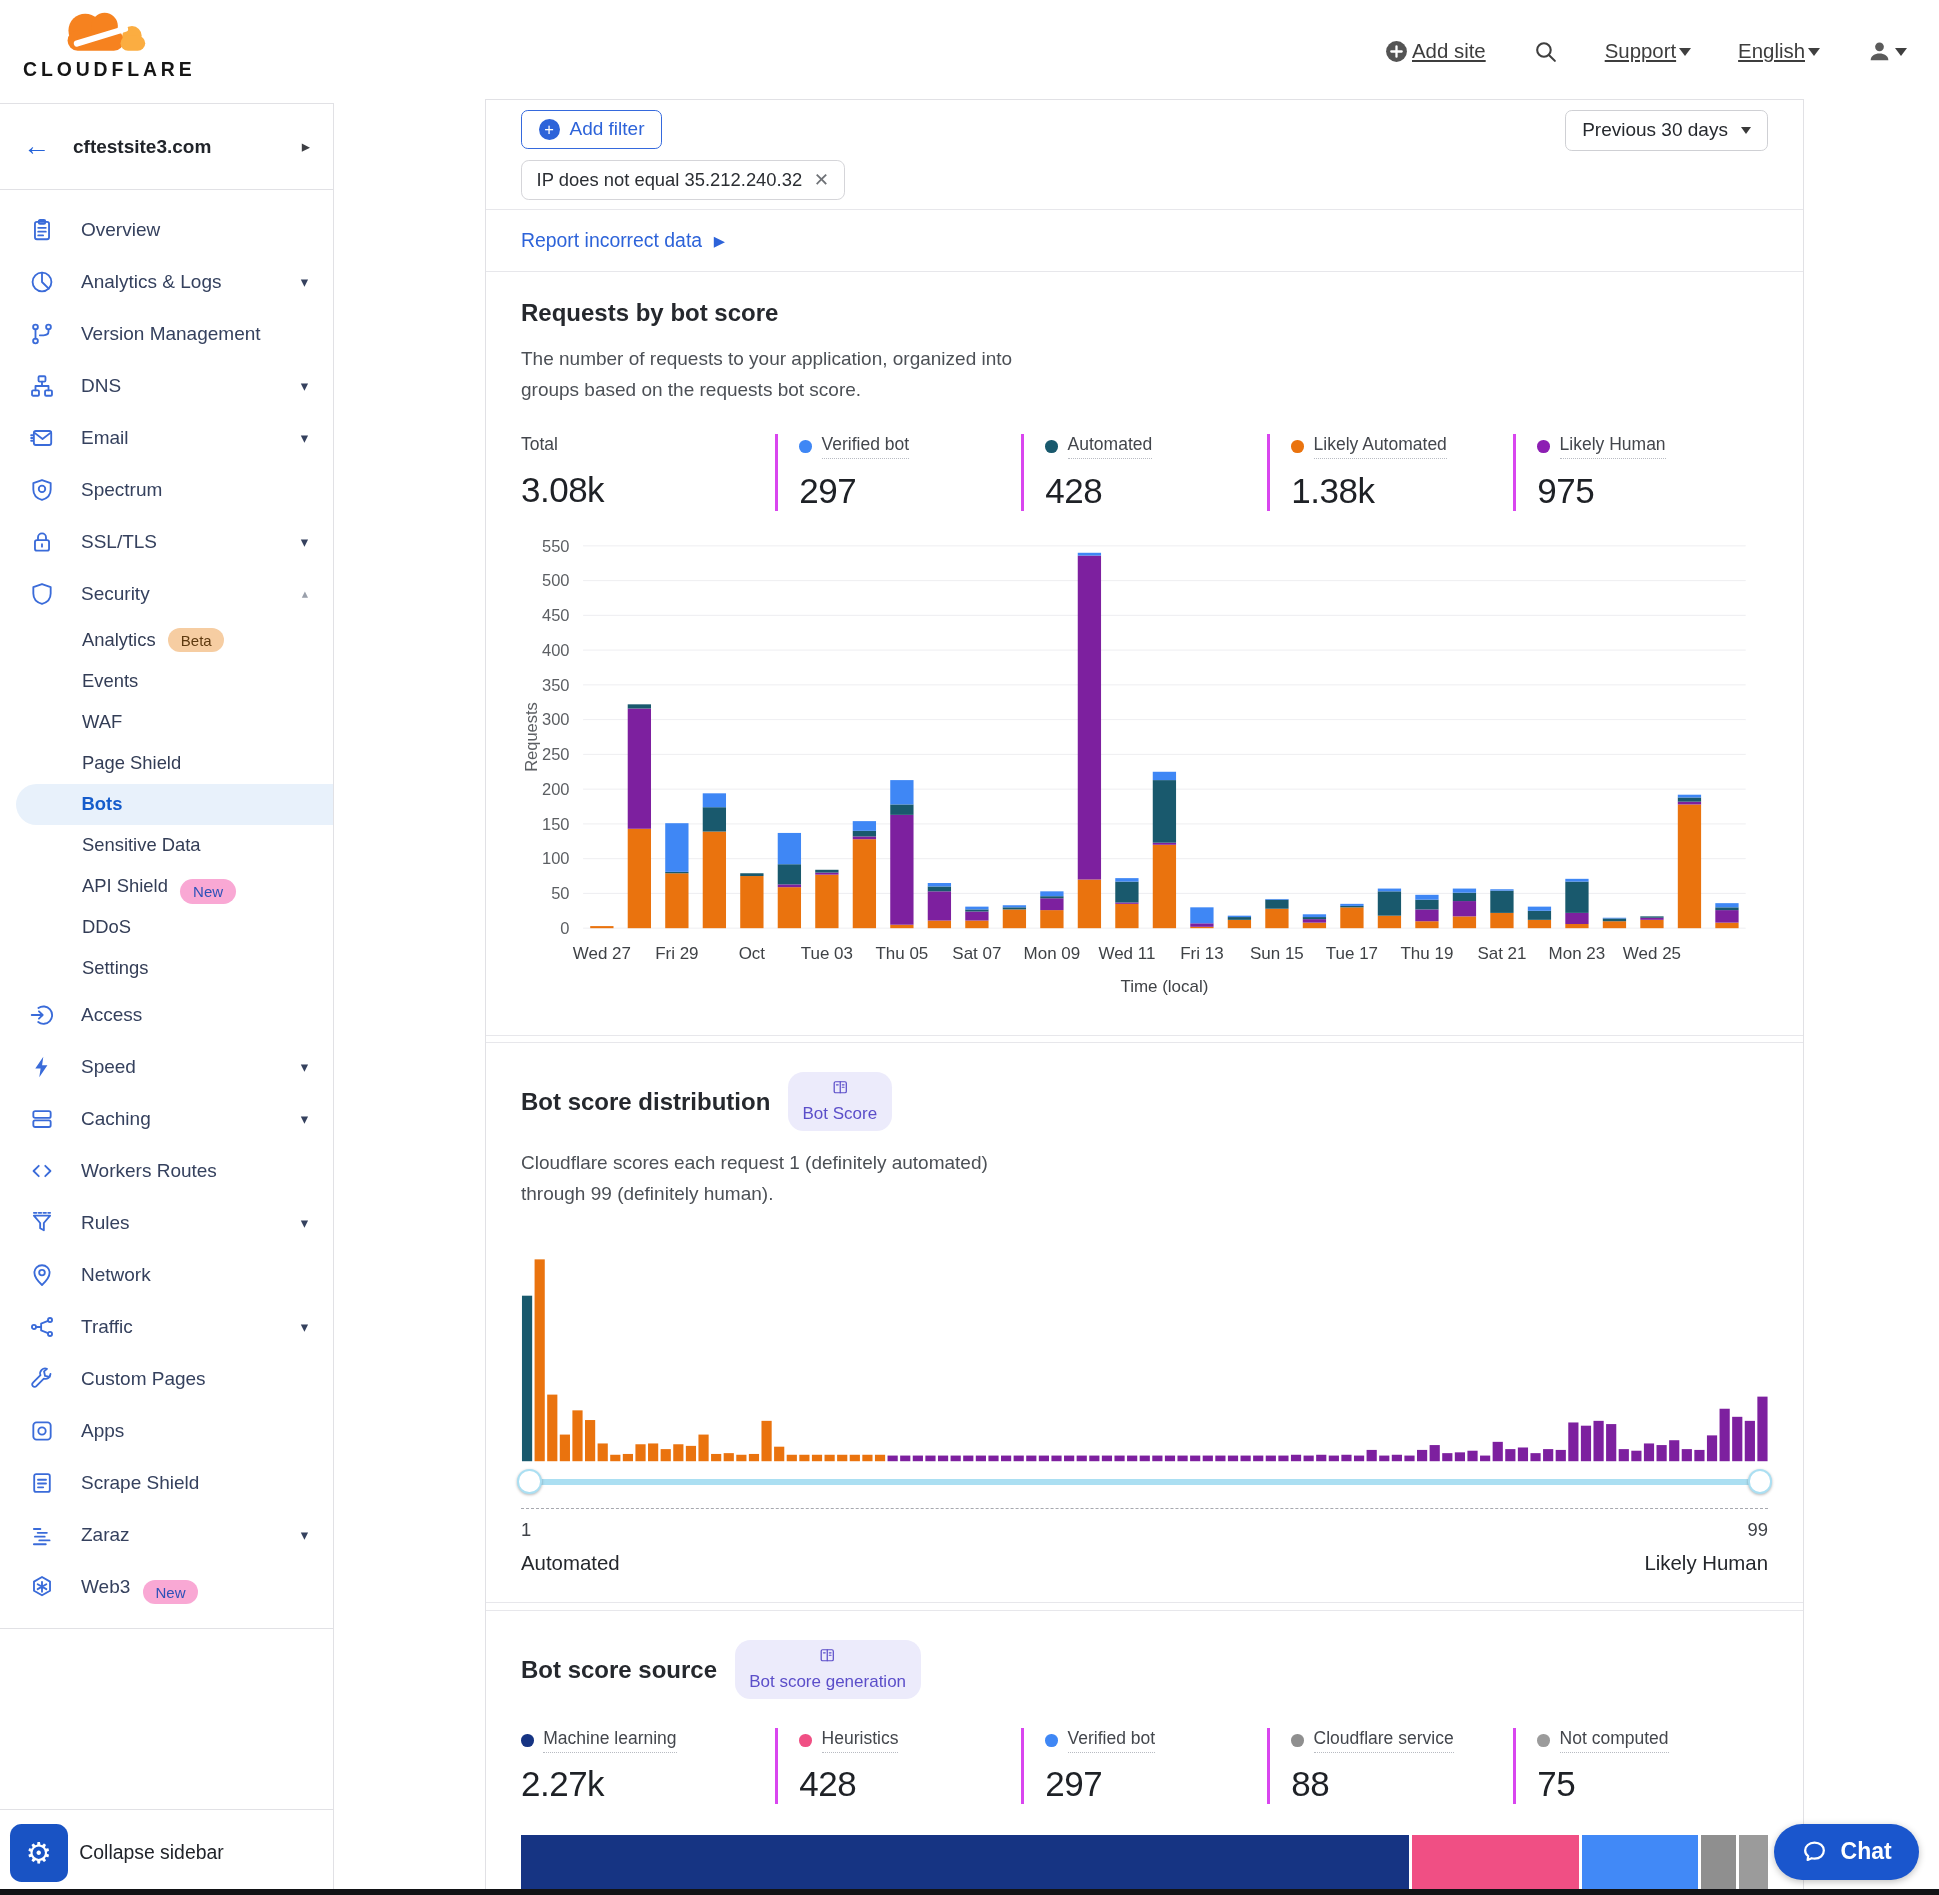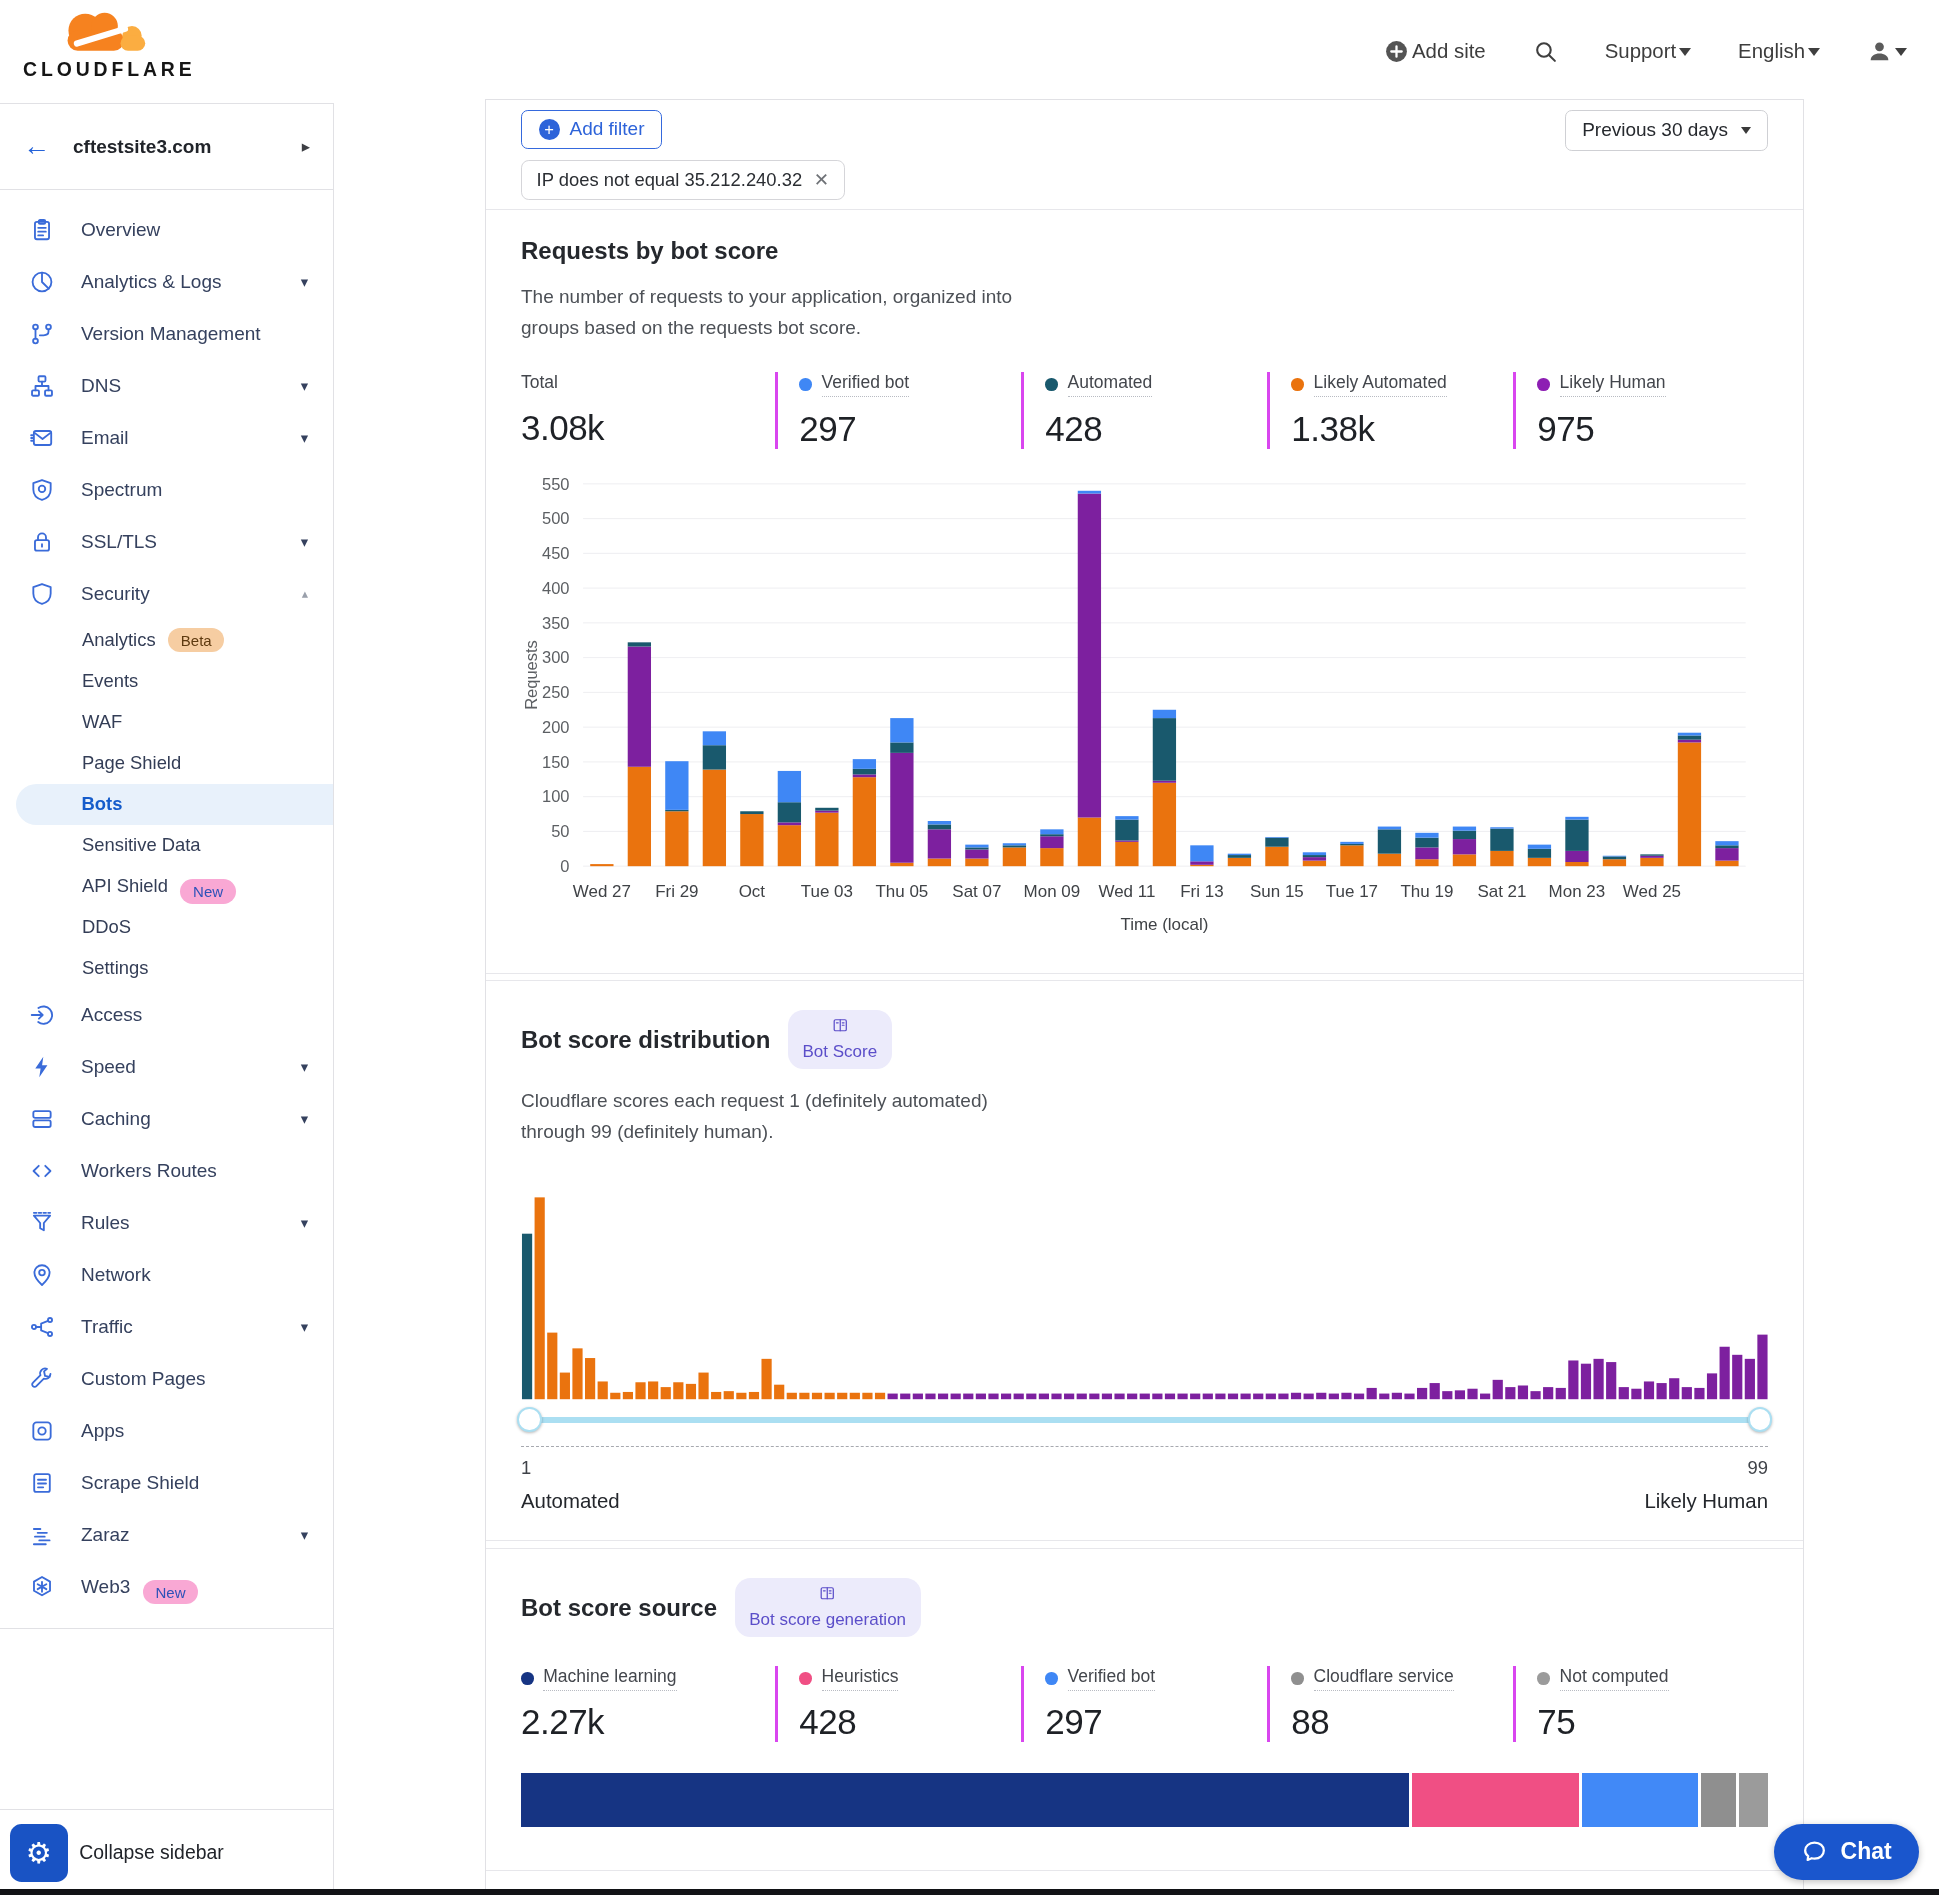--- a/index.html
+++ b/index.html
@@ -6,21 +6,21 @@
   .page{position:relative;width:1940px;height:1895px;background:#fff;overflow:hidden;
         font-family:"Liberation Sans",sans-serif;color:#24272c;}
 
   
   .hdr{position:absolute;top:0;left:0;right:0;height:103px;background:#fff;}
   .logo{position:absolute;left:23px;top:3.9px;width:165px;text-align:center;cursor:pointer;}
   .logo svg{width:115px;height:60px;display:block;margin:0 auto;}
   .logo-text{font-size:19.4px;font-weight:bold;letter-spacing:3.9px;color:#151515;margin-top:-5.8px;}
   .hdr-right{position:absolute;right:33px;top:0;height:103px;display:flex;align-items:center;gap:47px;
              font-size:20.4px;color:#3d3d3d;}
-  .hdr-item{display:flex;align-items:center;gap:3px;cursor:pointer;white-space:nowrap;}
+  .hdr-item{display:flex;align-items:center;gap:3px;cursor:pointer;white-space:nowrap;text-decoration:underline;}
   .caret{display:inline-block;width:0;height:0;border-left:6.8px solid transparent;border-right:6.8px solid transparent;
          border-top:8.7px solid #3f3f3f;}
   .hdr-ic{width:25px;height:25px;display:inline-block;}
 
   
   .sidebar{position:absolute;top:103px;left:0;width:334px;bottom:0;background:#fff;box-sizing:border-box;
            border-top:1px solid #e1e1e5;border-right:1px solid #e1e1e5;}
   .site-row{height:85px;border-bottom:1px solid #e1e1e5;display:flex;align-items:center;padding:0 23px;}
   .back-arrow{color:#2563d9;font-size:27px;line-height:1;cursor:pointer;}
   .site-name{font-size:19px;font-weight:bold;color:#21242a;margin-left:23px;}
@@ -378,20 +378,26 @@
       <div class="filter-chip">
         <span>IP does not equal 35.212.240.32</span>
         <span class="chip-x">✕</span>
       </div>
       <button class="btn-range">
         <span>Previous 30 days</span>
         <span class="caret-sm"></span>
       </button>
     </section>
 
+    <section class="sec sec-report">
+      <a class="report-link">
+        <span>Report incorrect data</span>
+        <span class="report-arrow">▶</span>
+      </a>
+    </section>
 
     <section class="sec sec-requests">
       <div class="title-row">
         <h2 class="card-title">Requests by bot score</h2>
       </div>
       <p class="card-desc">The number of requests to your application, organized into groups based on the requests bot score.</p>
       <div class="stats-row" id="requests-stats">
           <div class="stat">
             <div class="stat-label">
               <span class="lbl">Total</span>

